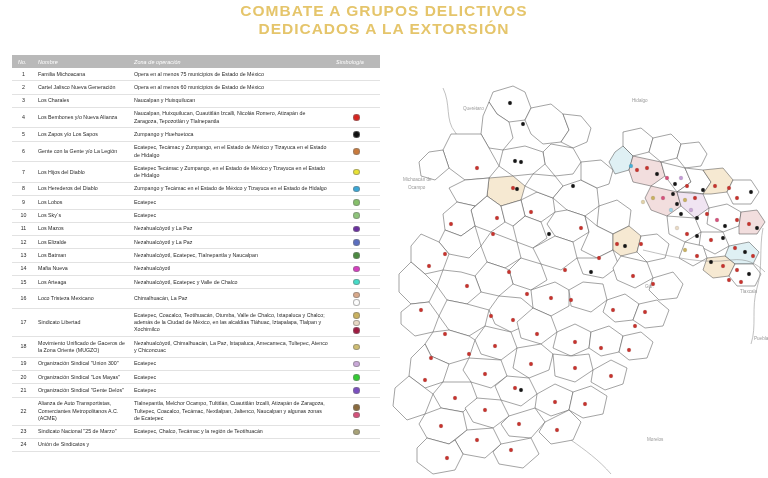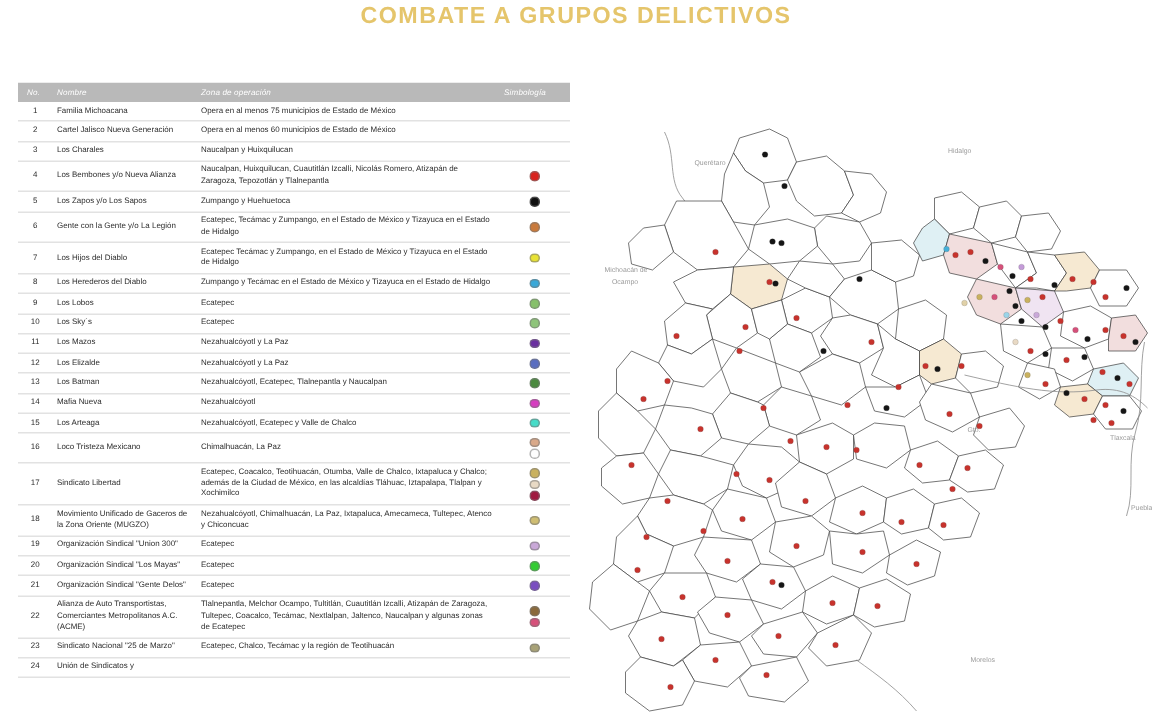--- a/index.html
+++ b/index.html
@@ -119,20 +119,21 @@
   }
   .mapdot { stroke: rgba(80,80,80,.5); stroke-width: .25; }
 </style>
 </head>
 <body>
 
 <div id="page">
 
   <div id="title-block">
     <div class="title-line">COMBATE A GRUPOS DELICTIVOS</div>
+    <div class="title-line">DEDICADOS A LA EXTORSIÓN</div>
   </div>
 
   <div id="table-wrap">
     <table class="grid">
       <thead>
         <tr>
           <th class="c-no">No.</th>
           <th class="c-nom">Nombre</th>
           <th class="c-zona">Zona de operación</th>
           <th class="c-sim">Simbología</th>

